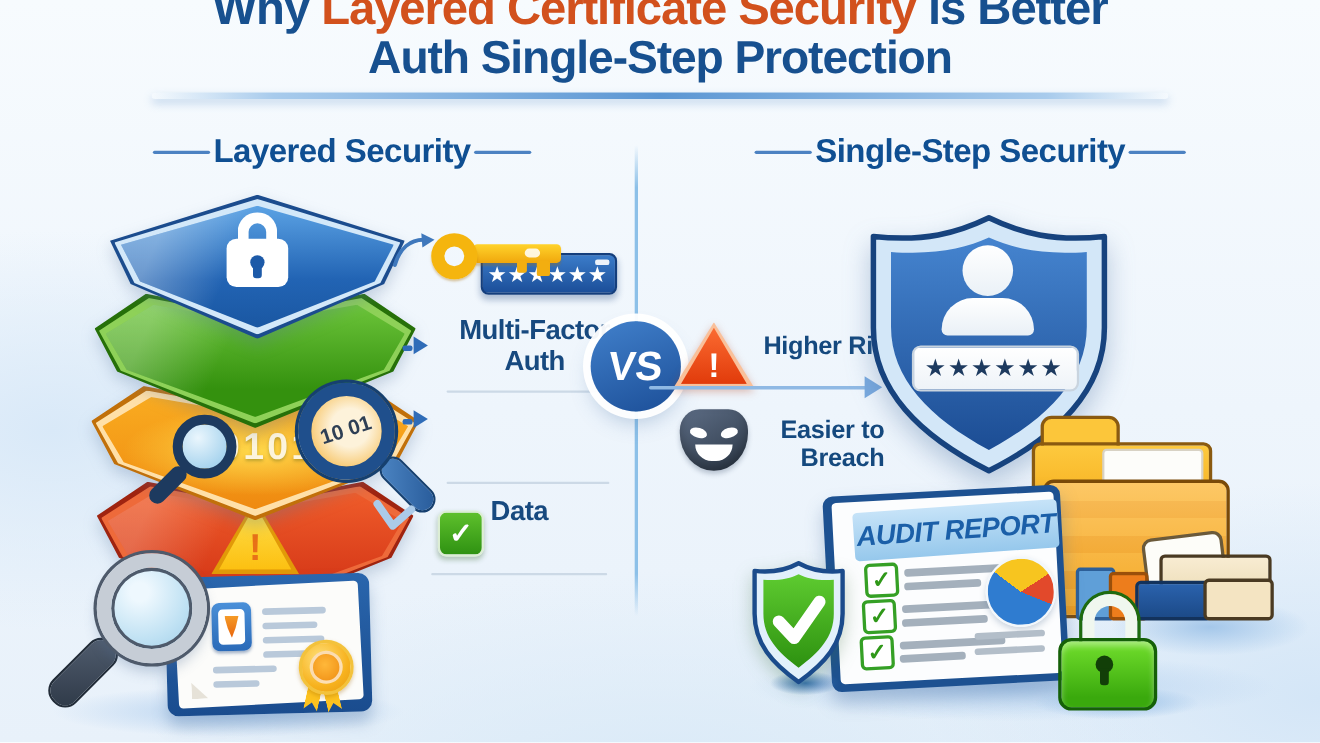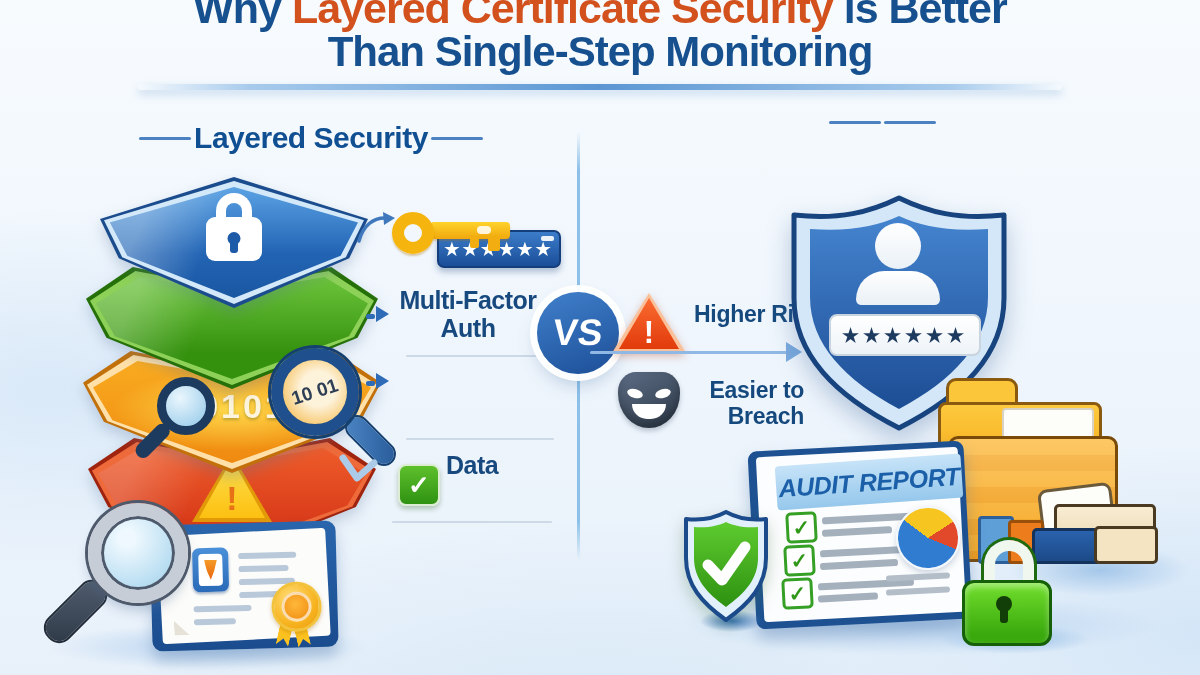--- a/index.html
+++ b/index.html
@@ -112,30 +112,31 @@
   .sp-ribbon{position:absolute;left:330px;top:579px;width:226px;height:48px;background:linear-gradient(180deg,#58b02a,#39900f);clip-path:polygon(0 0,100% 0,91% 50%,100% 100%,0 100%);color:#fff;font-weight:700;font-size:23px;display:flex;align-items:center;padding-left:16px;box-sizing:border-box;filter:drop-shadow(0 5px 6px rgba(60,110,40,.35));}
   .shadow{position:absolute;border-radius:50%;background:radial-gradient(closest-side, rgba(176,206,238,.85), rgba(176,206,238,0));}
   .txt-star{line-height:1;}
 </style>
 </head>
 <body>
 
 <div class="stage">
 
   <div class="title1"><span class="blue">Why </span><span class="orange">Layered Certificate Security</span><span class="blue"> is Better</span></div>
-  <div class="title2">Than Single-Step Monitoring</div>
+  <div class="title2">Auth Single-Step Protection</div>
   <div class="hdr-line"></div>
 
   <div class="col-hdr" style="left:96px;width:430px;">
     <span class="dash"></span>
     <span>Layered Security</span>
     <span class="dash"></span>
   </div>
   <div class="col-hdr" style="left:652px;width:460px;">
     <span class="dash"></span>
+    <span>Single-Step Security</span>
     <span class="dash"></span>
   </div>
 
   <div class="vdivider"></div>
 
   <div class="crest crest-red" style="left:88px;top:438px;width:288px;height:119px;">
     <div class="c1 cpB"></div>
       <div class="c2 cpB"></div>
       <div class="c3 cpB"></div>
     <div class="tri" style="left:50%;top:16px;transform:translateX(-50%);width:80px;height:68px;">
@@ -190,21 +191,21 @@
   <div>
     <div class="key-shaft"></div>
     <div class="key-tooth" style="left:470px;top:237px;width:9px;height:11px;"></div>
     <div class="key-tooth" style="left:488px;top:237px;width:12px;height:14px;"></div>
     <div class="key-slot"></div>
     <div class="key-head"></div>
   </div>
 
   <div class="tri-tail" style="left:366px;top:314px;"></div>
   <div class="tri-arrow" style="left:376px;top:306px;"></div>
-  <div class="feat" style="left:388px;top:287px;width:160px;text-align:center;">
+  <div class="feat" style="left:406px;top:287px;width:160px;text-align:center;">
     <div>Multi-Factor</div>
     <div>Auth</div>
   </div>
   <div class="fdiv" style="left:406px;top:355px;width:148px;"></div>
 
   <div class="tri-tail" style="left:366px;top:381px;"></div>
   <div class="tri-arrow" style="left:376px;top:373px;"></div>
   <div class="fdiv" style="left:406px;top:438px;width:148px;"></div>
 
   <svg class="abs" style="left:336px;top:452px;" width="44" height="36">

